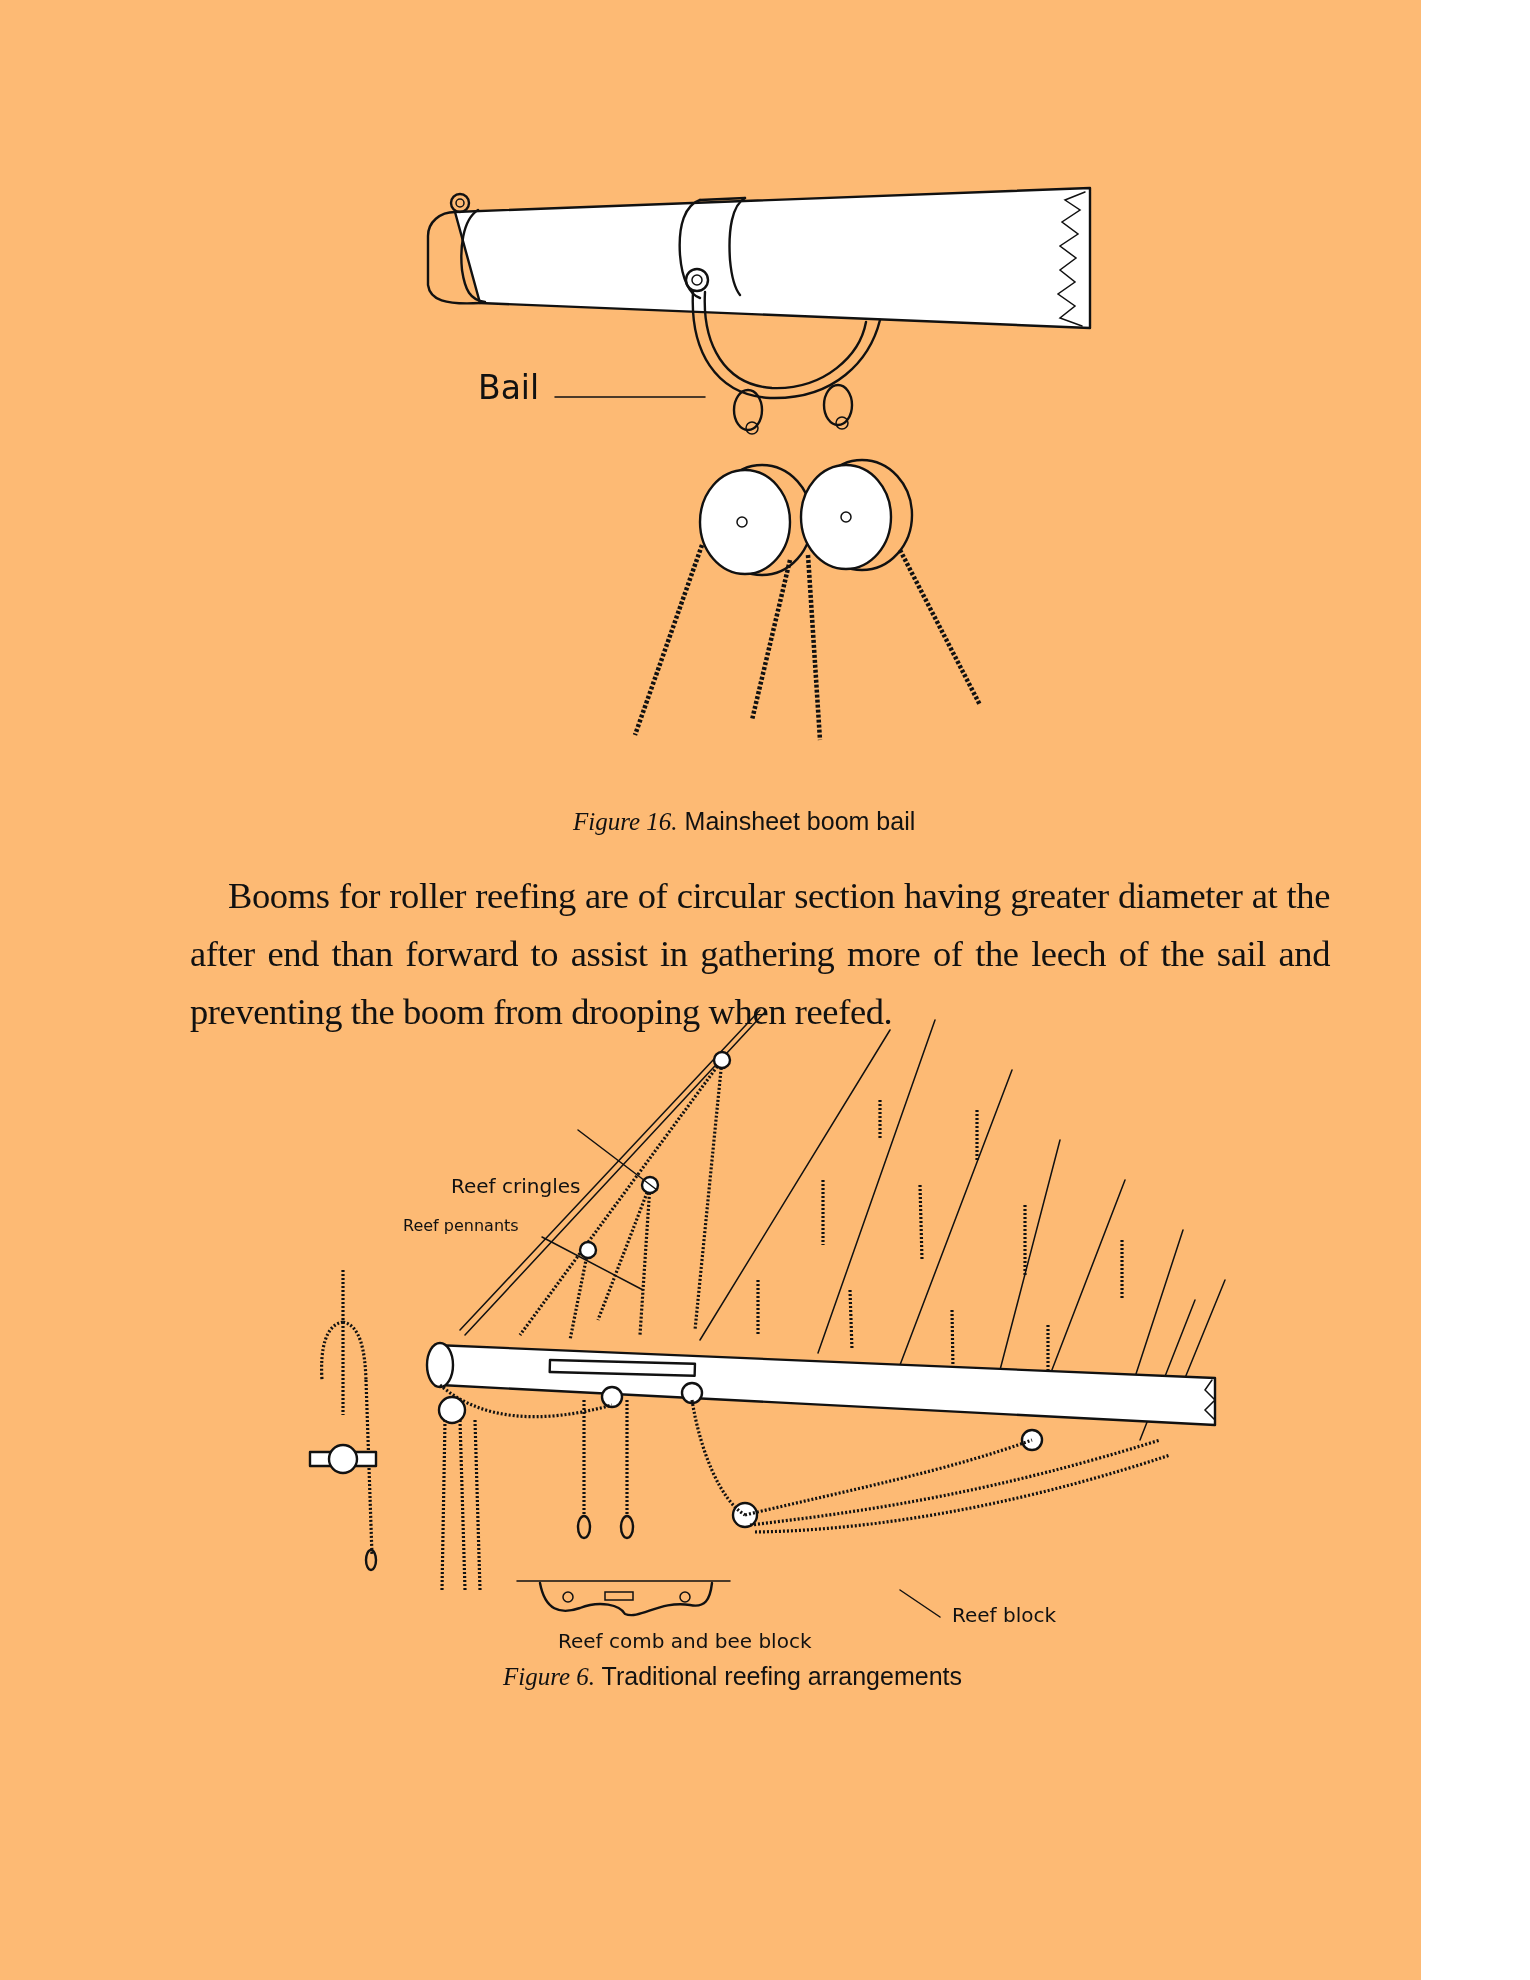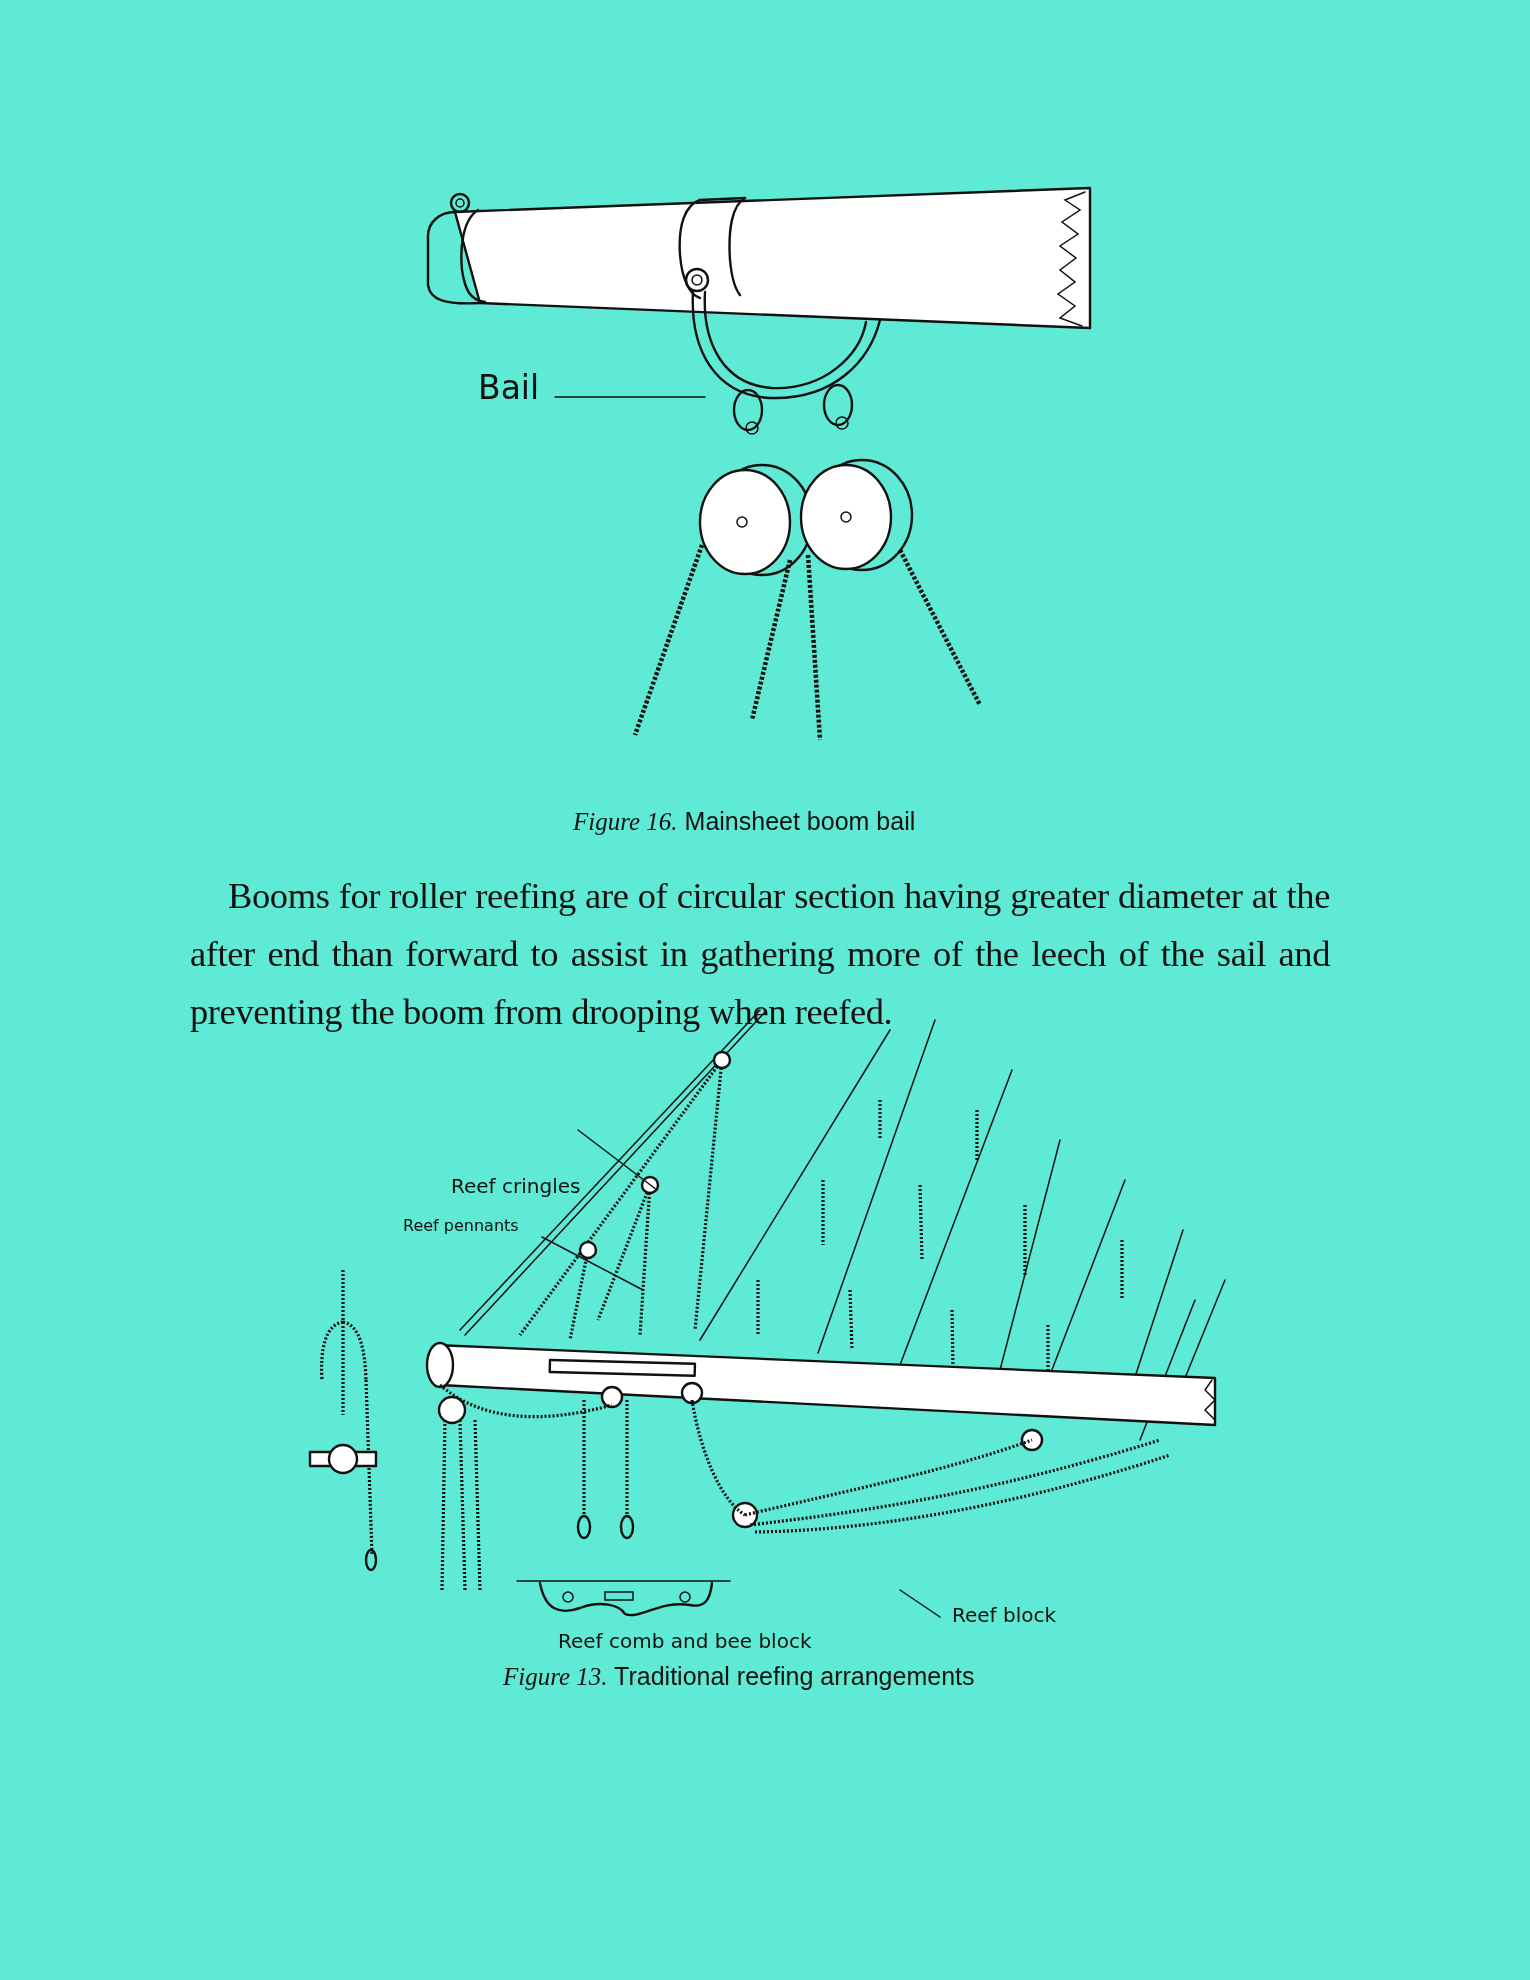--- a/index.html
+++ b/index.html
@@ -1,17 +1,17 @@
 <!DOCTYPE html>
 <html><head>
 <meta charset="utf-8">
 <style>
   html, body { margin: 0; padding: 0; background: #ffffff; }
   body { width: 1530px; height: 1980px; position: relative; overflow: hidden; color: #111; }
-  .page { position: absolute; left: 0; top: 0; width: 1530px; height: 1980px; background: #5eead4; }
+  .page { position: absolute; left: 0; top: 0; width: 1421px; height: 1980px; background: #fdba74; }
   svg { position: absolute; overflow: visible; }
   .caption { position: absolute; white-space: nowrap; font-size: 25px; color: #111; }
   .caption .fig { font-family: "Liberation Serif", serif; font-style: italic; }
   .caption .txt { font-family: "Liberation Sans", sans-serif; }
   .body-text {
     position: absolute; left: 190px; top: 830px; width: 1140px;
     font-family: "Liberation Serif", serif; font-size: 36.5px; line-height: 58px;
     text-align: justify; text-indent: 38px; letter-spacing: -0.4px; color: #111;
   }
   .label { position: absolute; font-family: "DejaVu Sans", sans-serif; color: #111; white-space: nowrap; }
@@ -153,17 +153,17 @@
 
       <line class="thin" x1="578" y1="1130" x2="657" y2="1190"></line>
       <line class="thin" x1="542" y1="1237" x2="643" y2="1290"></line>
       <line class="thin" x1="900" y1="1590" x2="940" y2="1617"></line>
     </svg>
     <div class="label" style="left:451px;top:1174px;font-size:20px;">Reef cringles</div>
     <div class="label" style="left:403px;top:1216px;font-size:16px;">Reef pennants</div>
     <div class="label" style="left:952px;top:1603px;font-size:20px;">Reef block</div>
     <div class="label" style="left:510px;top:1629px;font-size:20px;margin-left:48px;">Reef comb and bee block</div>
     <div class="caption" style="left:503px;top:1662px;">
-      <span class="fig">Figure 13.</span><span class="txt"> Traditional reefing arrangements</span>
+      <span class="fig">Figure 6.</span><span class="txt"> Traditional reefing arrangements</span>
     </div>
   </div>
 
 </div>
 
 </body></html>

